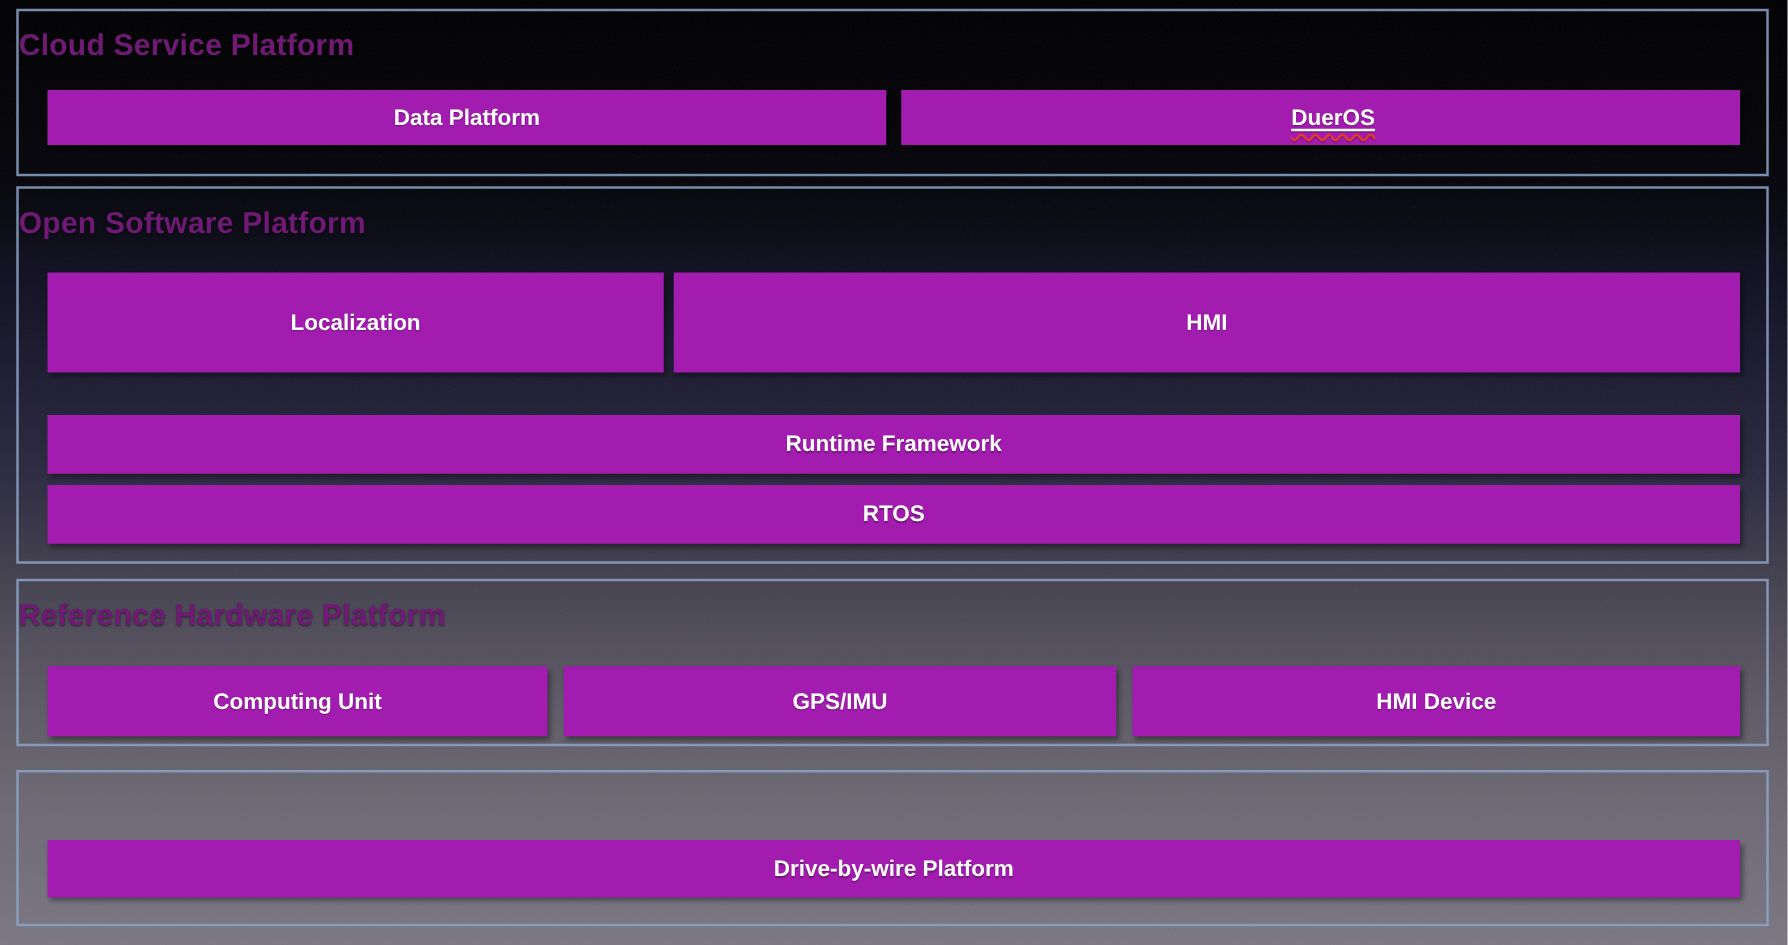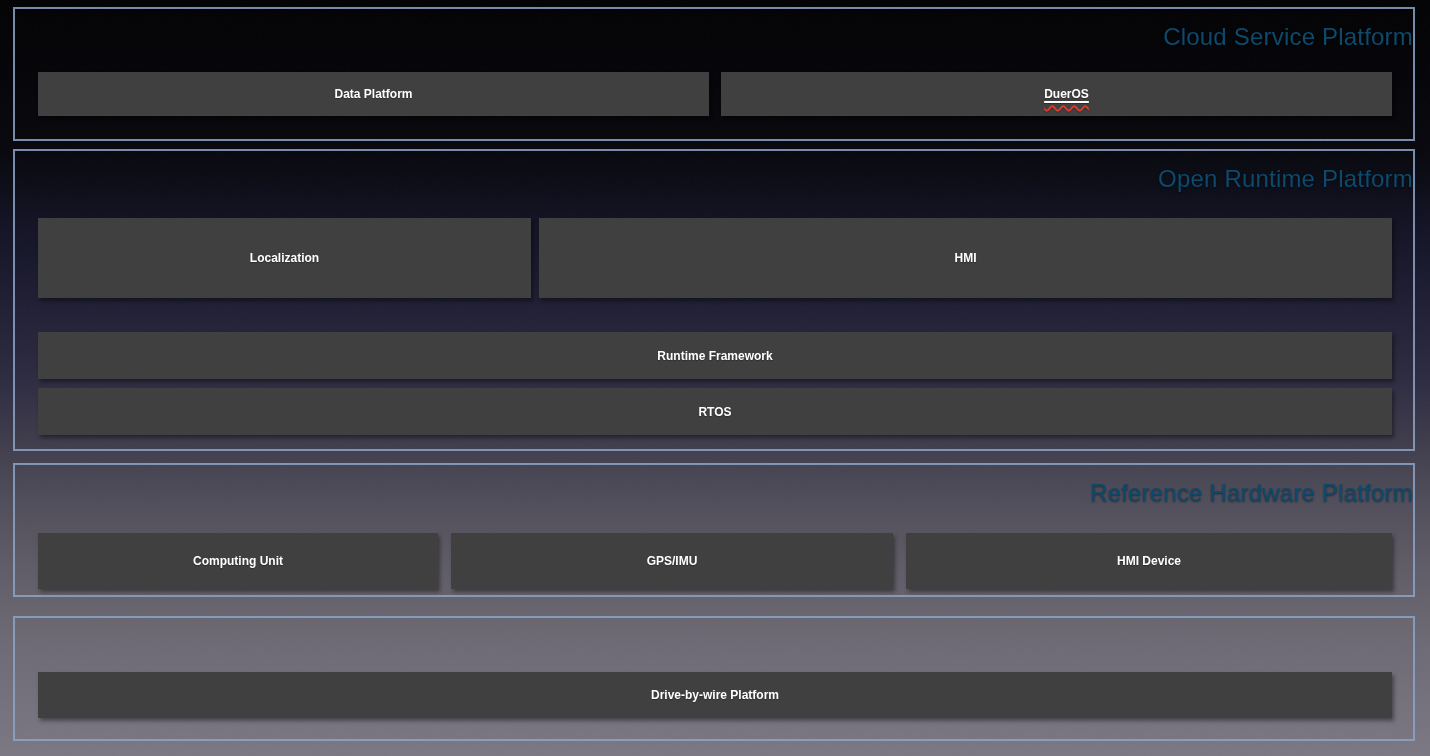--- a/index.html
+++ b/index.html
@@ -41,45 +41,45 @@
     z-index: 2;
   }
   #sec-cloud    { top: 7px;   height: 134px; }
   #sec-software { top: 149px; height: 302px; }
   #sec-hardware { top: 463px; height: 134px; }
   #sec-vehicle  { top: 616px; height: 125px; }
 
   .sec-title {
     margin: 0;
     padding-top: 14px;
-    text-align: right;
-    color: #0c4a6e;
+    text-align: left;
+    color: #701a75;
     font-size: 24px;
-    font-weight: normal;
+    font-weight: bold;
     letter-spacing: 0.2px;
     text-shadow: 0 1px 2px rgba(0,0,0,0.55);
   }
 
   .row {
     position: absolute;
     left: 23px;
     right: 21px;
     display: flex;
   }
   .row-cloud    { top: 63px;  height: 44px; gap: 12px; }
   .row-sw-main  { top: 67px;  height: 80px; gap: 8px; justify-content: center;  }
   .row-sw-rt    { top: 181px; height: 47px; }
   .row-sw-rtos  { top: 237px; height: 47px; }
   .row-hw       { top: 68px;  height: 56px; gap: 13px; }
   .row-vehicle  { top: 54px;  height: 46px; }
 
   .box {
-    background: #404040;
+    background: #a21caf;
     color: #ffffff;
-    font-size: 12px;
+    font-size: 18px;
     font-weight: bold;
     display: flex;
     align-items: center;
     justify-content: center;
     text-align: center;
     box-shadow: 2px 3px 4px rgba(0,0,0,0.40);
     text-shadow: 0 1px 1px rgba(0,0,0,0.30);
     box-sizing: border-box;
   }
   .grow { flex: 1 1 0; }
@@ -125,21 +125,21 @@
     <div class="box grow">
       <span>Data Platform</span>
     </div>
     <div class="box grow">
       <span class="link-solid"><span class="link-wavy">DuerOS</span></span>
     </div>
   </div>
 </section>
 
 <section class="frame" id="sec-software">
-  <h2 class="sec-title">Open Runtime Platform</h2>
+  <h2 class="sec-title">Open Software Platform</h2>
   <div class="row row-sw-main">
     <div class="box w-localization">
       <span>Localization</span>
     </div>
     <div class="box grow">
       <span>HMI</span>
     </div>
   </div>
   <div class="row row-sw-rt">
     <div class="box grow">

